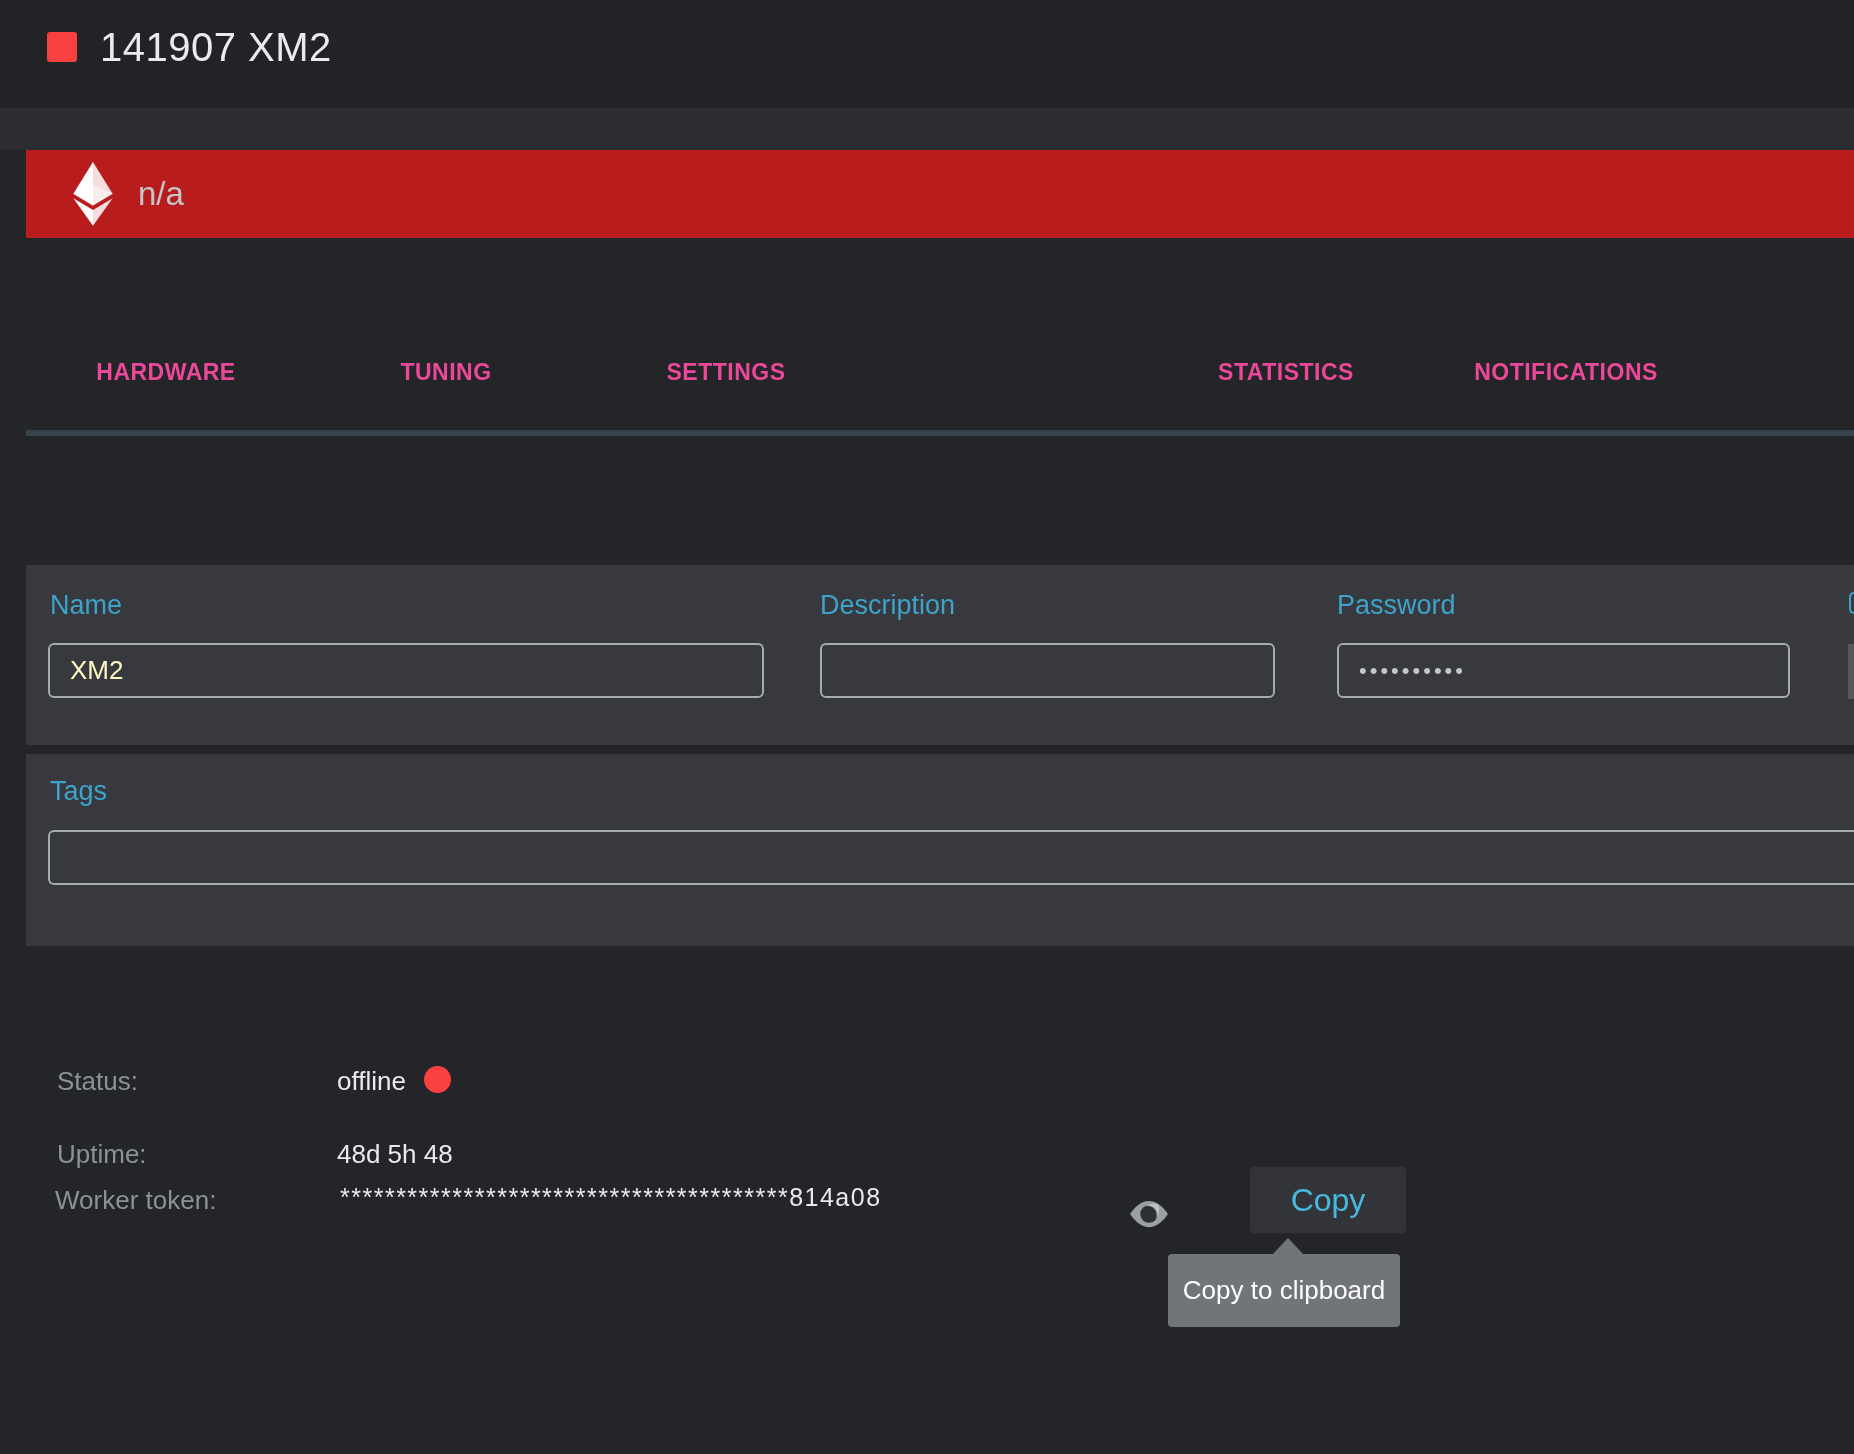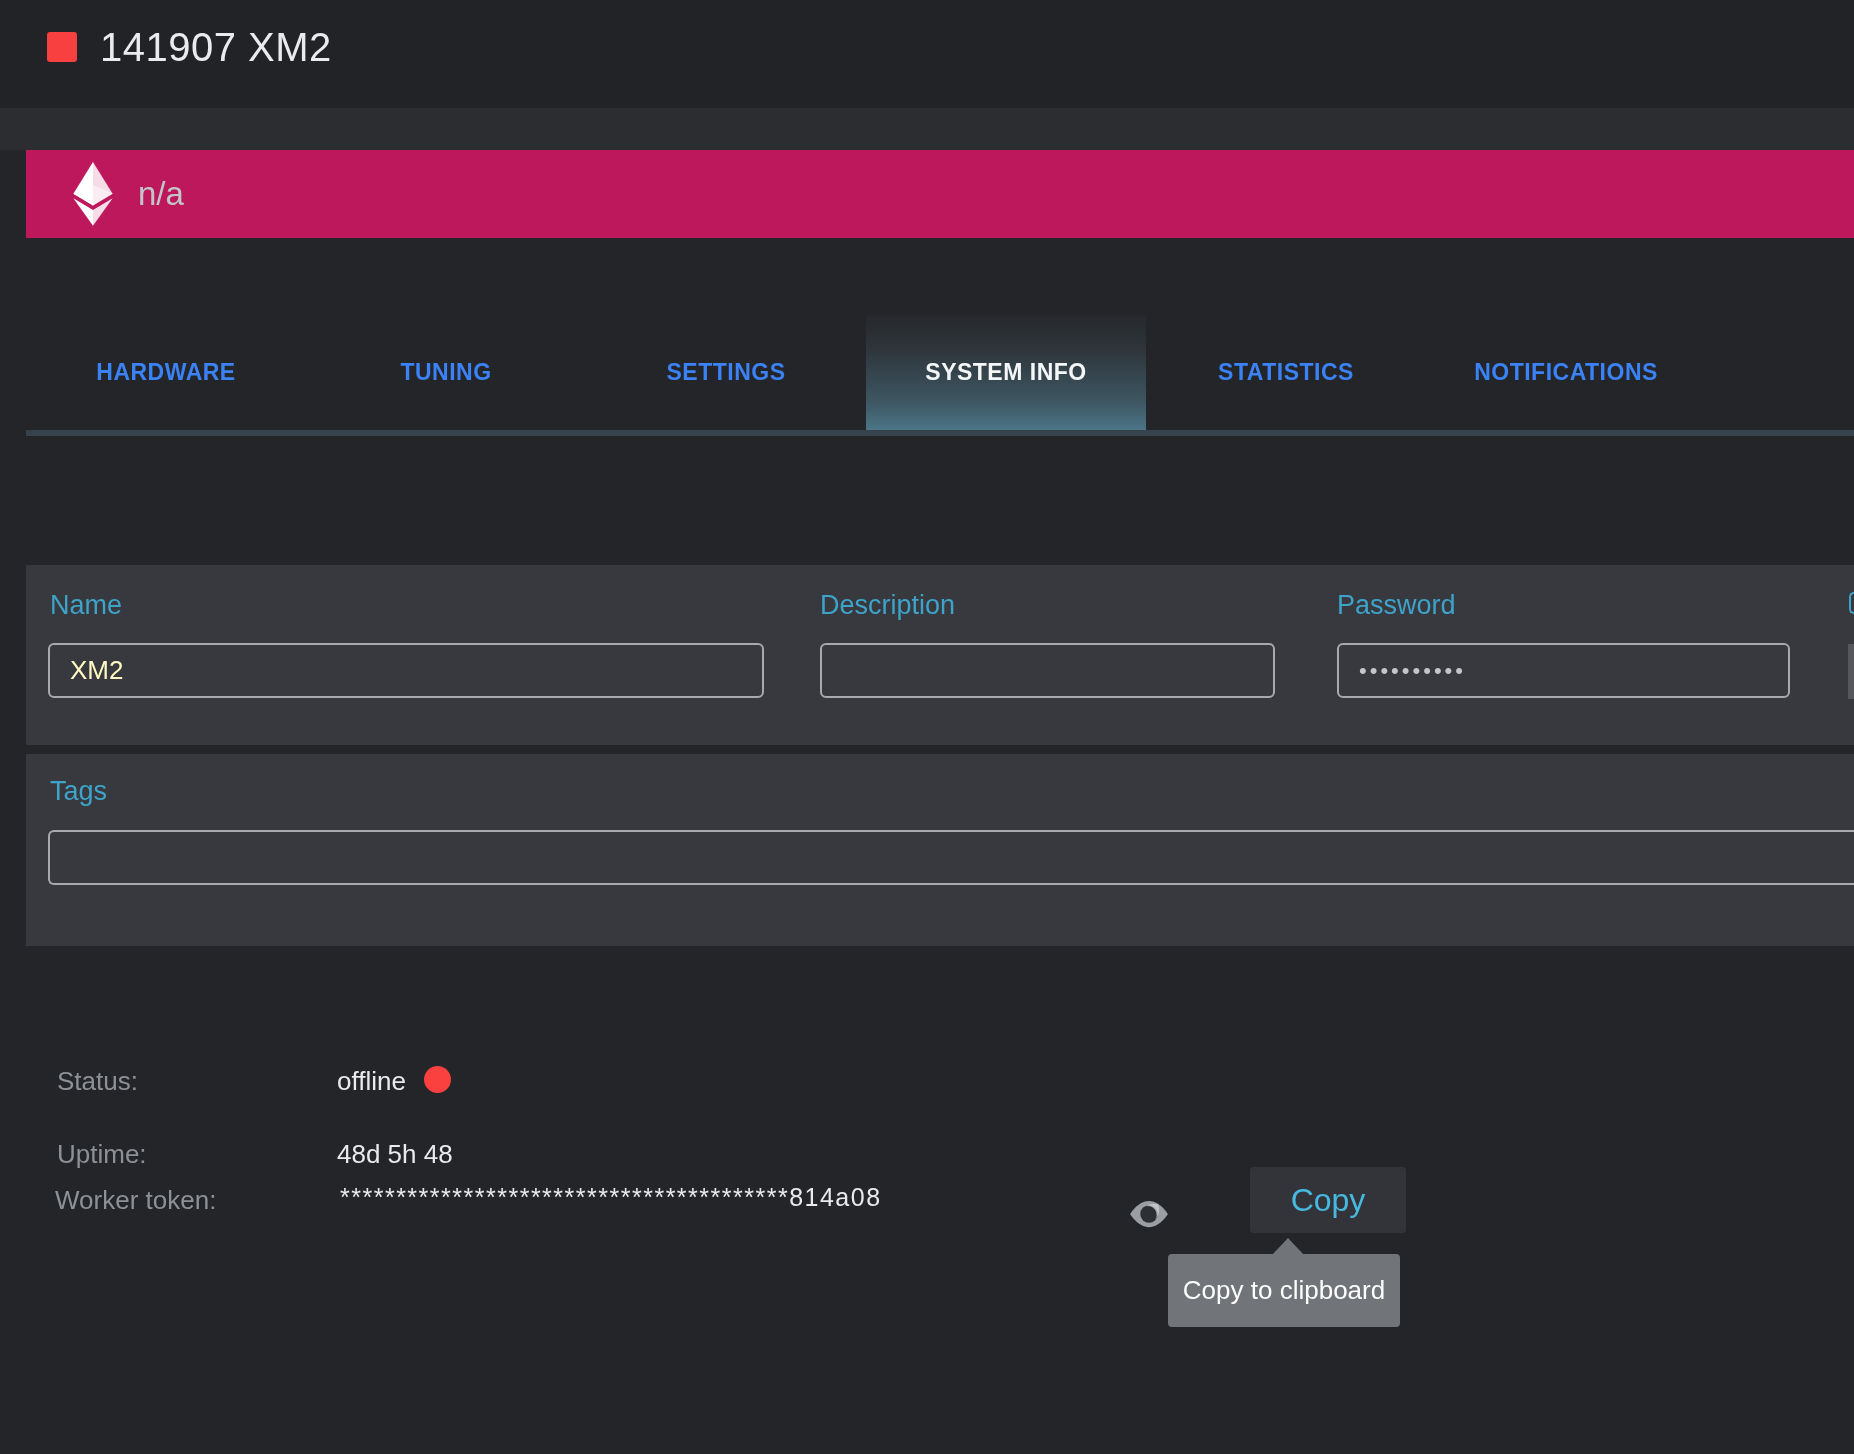--- a/index.html
+++ b/index.html
@@ -7,28 +7,28 @@
   body { background:#242529; font-family:"Liberation Sans", sans-serif; position:relative; }
 
   
   .title-bar { position:absolute; left:0; top:0; width:1854px; height:108px; background:#222327; }
   .status-square { position:absolute; left:47px; top:32px; width:30px; height:30px; border-radius:3px; background:#f94040; }
   .page-title { position:absolute; left:100px; top:25px; font-size:40px; font-weight:400; color:#e9ebed; letter-spacing:0.5px; }
 
   .top-band { position:absolute; left:0; top:108px; width:1854px; height:42px; background:#2c2d31; }
 
   
-  .coin-bar { position:absolute; left:26px; top:150px; width:1828px; height:88px; background:#be185d; }
+  .coin-bar { position:absolute; left:26px; top:150px; width:1828px; height:88px; background:#b91c1c; }
   .eth-icon { position:absolute; left:47px; top:12px; width:40px; height:64px; }
   .coin-value { position:absolute; left:112px; top:25px; font-size:33px; color:#c3c6c9; }
 
   
   .tabs { position:absolute; left:26px; top:315px; width:1828px; height:115px; }
   .tab { position:absolute; top:0; width:280px; height:115px; display:flex; align-items:center; justify-content:center;
-         font-size:23px; font-weight:bold; letter-spacing:0.5px; color:#3b82f6; cursor:pointer; }
+         font-size:23px; font-weight:bold; letter-spacing:0.5px; color:#ec4899; cursor:pointer; }
   .tab.t0 { left:0; }   .tab.t1 { left:280px; } .tab.t2 { left:560px; }
   .tab.t3 { left:840px; } .tab.t4 { left:1120px; } .tab.t5 { left:1400px; }
   .tab.active { color:#f4f6f7; background:linear-gradient(180deg, #26282c 0%, #2e353b 30%, #3d5661 75%, #4b7587 100%); }
   .tab-underline { position:absolute; left:26px; top:430px; width:1828px; height:6px; background:#36434c; }
 
   
   .panel { position:absolute; left:26px; width:1828px; background:#38393e; }
   .panel.fields { top:565px; height:180px; }
   .panel.tags { top:754px; height:192px; }
 
@@ -74,21 +74,20 @@
     <path fill="#ffffff" opacity="0.45" d="M127.96 283l128-75.7-128-58.2z"></path>
     <path fill="#ffffff" opacity="0.65" d="M0 207.3l128 75.7V149.1z"></path>
   </svg>
   <div class="coin-value">n/a</div>
 </div>
 
 <div class="tabs">
   <div class="tab t0">HARDWARE</div>
   <div class="tab t1">TUNING</div>
   <div class="tab t2">SETTINGS</div>
-  <div class="tab t3 active">SYSTEM INFO</div>
   <div class="tab t4">STATISTICS</div>
   <div class="tab t5">NOTIFICATIONS</div>
 </div>
 <div class="tab-underline"></div>
 
 <div class="panel fields"></div>
 <div class="field-label" style="left:50px; top:590px;">Name</div>
 <input class="text-input" style="left: 48px; top: 643px; width: 716px;" value="XM2">
 <div class="field-label" style="left:820px; top:590px;">Description</div>
 <input class="text-input" style="left: 820px; top: 643px; width: 455px;" value="">

